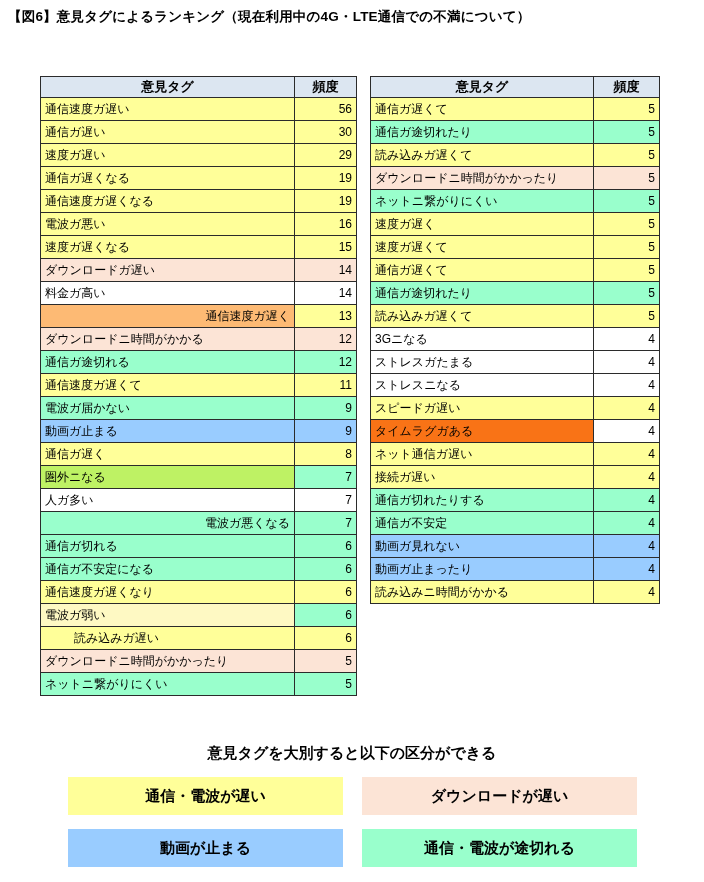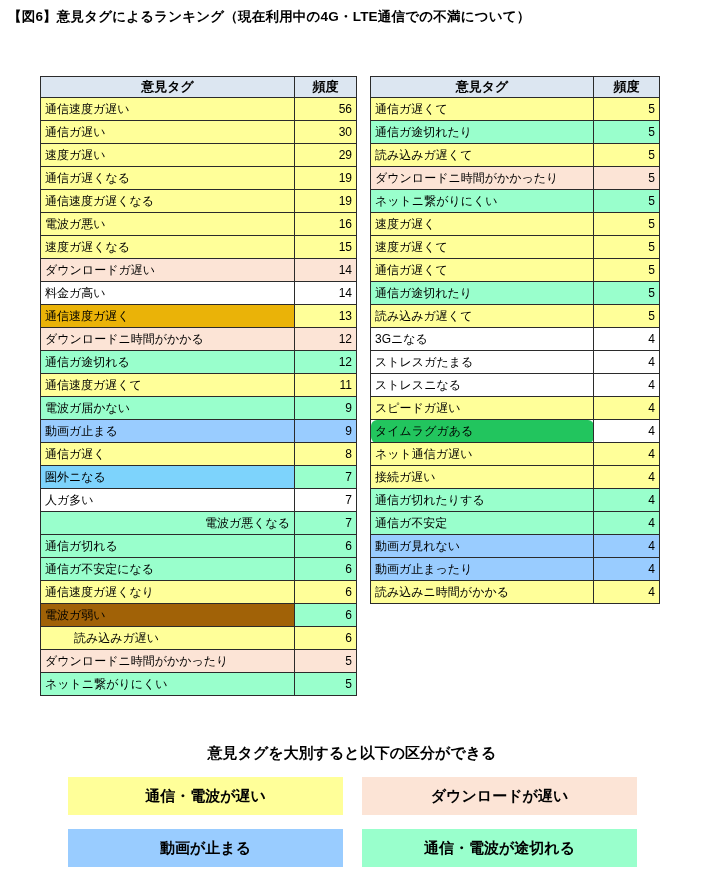--- a/index.html
+++ b/index.html
@@ -91,21 +91,21 @@
         </tr>
         <tr>
           <td class="tag-cell" style="background: rgb(252, 228, 214);">ダウンロードガ遅い</td>
           <td class="freq-cell" style="background: rgb(252, 228, 214);">14</td>
         </tr>
         <tr>
           <td class="tag-cell" style="background: rgb(255, 255, 255);">料金ガ高い</td>
           <td class="freq-cell" style="background: rgb(255, 255, 255);">14</td>
         </tr>
         <tr>
-          <td class="tag-cell" style="background: #eab308;">通信速度ガ遅く</td>
+          <td class="tag-cell" style="background: #fdba74; text-align: right;">通信速度ガ遅く</td>
           <td class="freq-cell" style="background: rgb(255, 255, 153);">13</td>
         </tr>
         <tr>
           <td class="tag-cell" style="background: rgb(252, 228, 214);">ダウンロードニ時間がかかる</td>
           <td class="freq-cell" style="background: rgb(252, 228, 214);">12</td>
         </tr>
         <tr>
           <td class="tag-cell" style="background: rgb(153, 255, 204);">通信ガ途切れる</td>
           <td class="freq-cell" style="background: rgb(153, 255, 204);">12</td>
         </tr>
@@ -119,21 +119,21 @@
         </tr>
         <tr>
           <td class="tag-cell" style="background: rgb(153, 204, 255);">動画ガ止まる</td>
           <td class="freq-cell" style="background: rgb(153, 204, 255);">9</td>
         </tr>
         <tr>
           <td class="tag-cell" style="background: rgb(255, 255, 153);">通信ガ遅く</td>
           <td class="freq-cell" style="background: rgb(255, 255, 153);">8</td>
         </tr>
         <tr>
-          <td class="tag-cell" style="background: #7dd3fc;">圏外ニなる</td>
+          <td class="tag-cell" style="background: #bef264;">圏外ニなる</td>
           <td class="freq-cell" style="background: rgb(153, 255, 204);">7</td>
         </tr>
         <tr>
           <td class="tag-cell" style="background: rgb(255, 255, 255);">人ガ多い</td>
           <td class="freq-cell" style="background: rgb(255, 255, 255);">7</td>
         </tr>
         <tr>
           <td class="tag-cell" style="background: rgb(153, 255, 204); text-align: right;">電波ガ悪くなる</td>
           <td class="freq-cell" style="background: rgb(153, 255, 204);">7</td>
         </tr>
@@ -143,21 +143,21 @@
         </tr>
         <tr>
           <td class="tag-cell" style="background: rgb(153, 255, 204);">通信ガ不安定になる</td>
           <td class="freq-cell" style="background: rgb(153, 255, 204);">6</td>
         </tr>
         <tr>
           <td class="tag-cell" style="background: rgb(255, 255, 153);">通信速度ガ遅くなり</td>
           <td class="freq-cell" style="background: rgb(255, 255, 153);">6</td>
         </tr>
         <tr>
-          <td class="tag-cell" style="background: #a16207;">電波ガ弱い</td>
+          <td class="tag-cell" style="background: #fef9c3;">電波ガ弱い</td>
           <td class="freq-cell" style="background: rgb(153, 255, 204);">6</td>
         </tr>
         <tr>
           <td class="tag-cell" style="background: rgb(255, 255, 153); padding-left: 33px;">読み込みガ遅い</td>
           <td class="freq-cell" style="background: rgb(255, 255, 153);">6</td>
         </tr>
         <tr>
           <td class="tag-cell" style="background: rgb(252, 228, 214);">ダウンロードニ時間がかかったり</td>
           <td class="freq-cell" style="background: rgb(252, 228, 214);">5</td>
         </tr>
@@ -230,21 +230,21 @@
         </tr>
         <tr>
           <td class="tag-cell" style="background: rgb(255, 255, 255); margin-top: 9px;">ストレスニなる</td>
           <td class="freq-cell" style="background: rgb(255, 255, 255);">4</td>
         </tr>
         <tr>
           <td class="tag-cell" style="background: rgb(255, 255, 153);">スピードガ遅い</td>
           <td class="freq-cell" style="background: rgb(255, 255, 153);">4</td>
         </tr>
         <tr>
-          <td class="tag-cell" style="background: #22c55e; border-radius: 6px;">タイムラグガある</td>
+          <td class="tag-cell" style="background: #f97316;">タイムラグガある</td>
           <td class="freq-cell" style="background: rgb(255, 255, 255);">4</td>
         </tr>
         <tr>
           <td class="tag-cell" style="background: rgb(255, 255, 153);">ネット通信ガ遅い</td>
           <td class="freq-cell" style="background: rgb(255, 255, 153);">4</td>
         </tr>
         <tr>
           <td class="tag-cell" style="background: rgb(255, 255, 153);">接続ガ遅い</td>
           <td class="freq-cell" style="background: rgb(255, 255, 153);">4</td>
         </tr>

